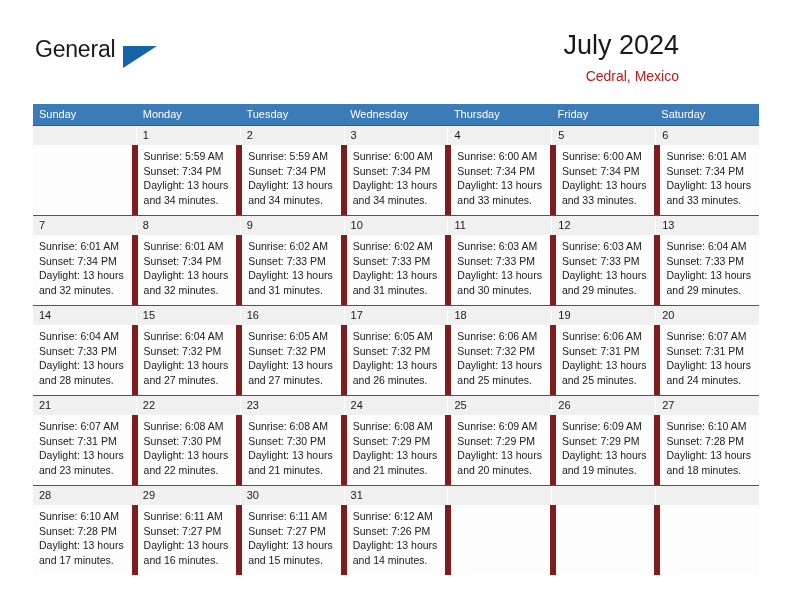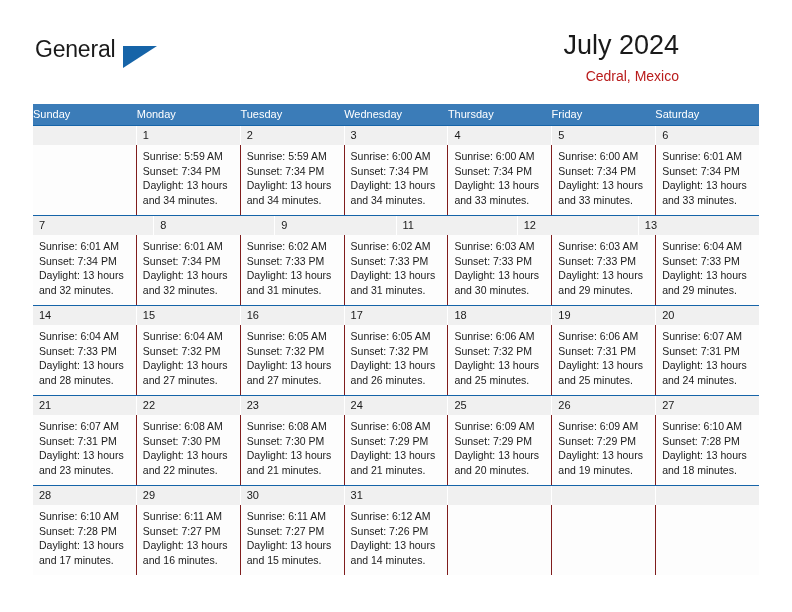--- a/index.html
+++ b/index.html
@@ -95,20 +95,21 @@
   .dow-row {
     display: flex;
     background: #3b7cb8;
     height: 21px;
   }
   .dow-cell {
     flex: 1 1 0;
     color: #ffffff;
     font-size: 11px;
     line-height: 21px;
+    padding-left: 6px;
     box-sizing: border-box;
     white-space: nowrap;
   }
 
   .week {
     border-top: 1.5px solid #1664a8;
   }
   .week:first-of-type {
     border-top: none;
   }
@@ -130,21 +131,21 @@
 
   .week-body {
     display: flex;
     background: #fdfdfd;
     height: 70px;
   }
   .body-cell {
     flex: 1 1 0;
     box-sizing: border-box;
     padding: 4px 6px 0 6px;
-    border-left: 1px solid #7f1d1d;
+    border-left: 6px solid #7f1d1d;
   }
   .body-cell:first-child { border-left: none; }
   .info-line {
     font-size: 10.5px;
     line-height: 14.5px;
     color: #1a1a1a;
     white-space: nowrap;
   }
 </style>
 </head>
@@ -225,20 +226,21 @@
             <div class="info-line">and 33 minutes.</div>
           </div>
       </div>
     </div>
 
     <div class="week">
       <div class="week-numbers">
         <div class="num-cell">7</div>
         <div class="num-cell">8</div>
         <div class="num-cell">9</div>
+        <div class="num-cell">10</div>
         <div class="num-cell">11</div>
         <div class="num-cell">12</div>
         <div class="num-cell">13</div>
       </div>
       <div class="week-body">
         <div class="body-cell">
             <div class="info-line">Sunrise: 6:01 AM</div>
             <div class="info-line">Sunset: 7:34 PM</div>
             <div class="info-line">Daylight: 13 hours</div>
             <div class="info-line">and 32 minutes.</div>

